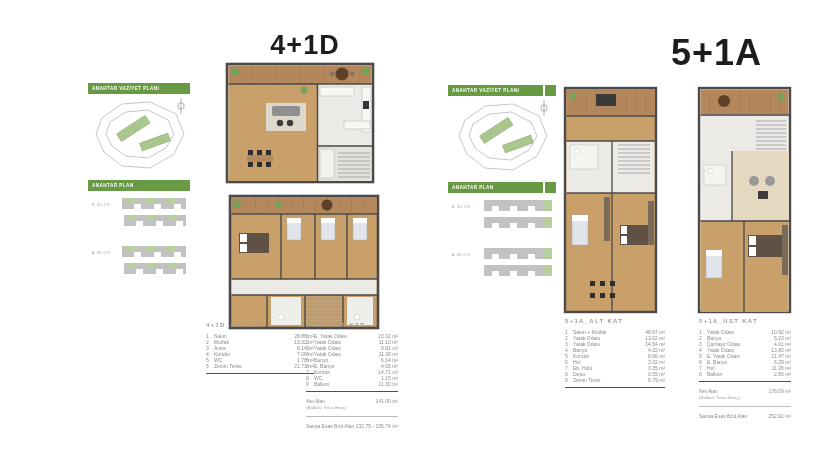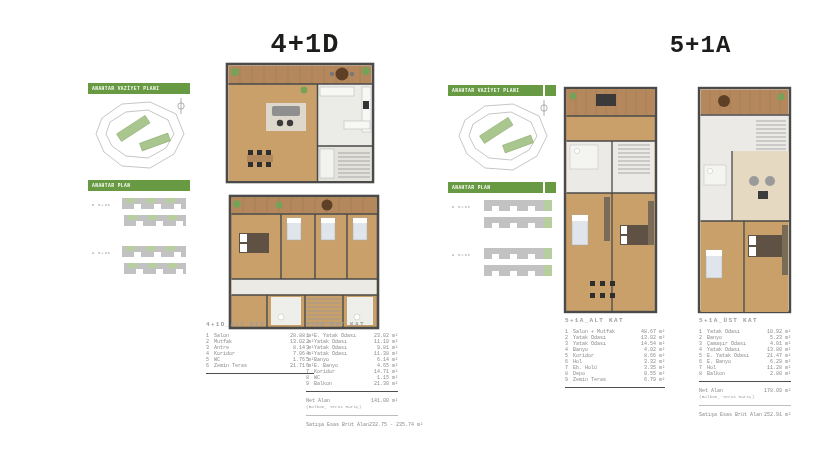--- a/index.html
+++ b/index.html
@@ -1,17 +1,17 @@
 <!DOCTYPE html>
 <html><head>
 <meta charset="utf-8">
 <style>
   html,body{margin:0;padding:0;background:#fff;}
   .canvas{position:relative;width:820px;height:448px;background:#ffffff;overflow:hidden;
-          font-family:Liberation Mono, monospace;}
+          font-family:Liberation Sans, sans-serif;}
   .abs{position:absolute;}
 
   
   .sidebar{display:flex;flex-direction:column;}
   .bar-row{display:flex;gap:2px;align-items:stretch;}
   .side-hd{background:#679a42;color:#ffffff;font-size:4.6px;font-weight:bold;
            letter-spacing:.45px;padding:3px 2px 3px 4px;flex:1;white-space:nowrap;overflow:hidden;}
   .side-hd-sq{background:#679a42;width:11px;}
 
   
@@ -326,21 +326,21 @@
       <g>
         <rect x="36" y="69" width="60" height="11" fill="#c2c2c2"></rect>
         <rect x="96" y="69" width="8" height="11" fill="#b7cf9e"></rect>
         <rect x="44" y="75" width="7" height="5" fill="#fff"></rect>
           <rect x="62" y="75" width="7" height="5" fill="#fff"></rect>
           <rect x="80" y="75" width="7" height="5" fill="#fff"></rect>
       </g>
     </svg>
   </div>
 
-  <div class="abs plan-title" style="left:628px;top:32px;width:145px;font-size:24px;">5+1A</div>
+  <div class="abs plan-title" style="left:644px;top:32px;width:145px;font-size:36px;">5+1A</div>
 
   <svg class="abs" style="left:562px;top:85px" width="97" height="230" viewBox="0 0 97 230">
     <rect x="3" y="3" width="91" height="224" fill="#c9a06a" stroke="#4a4a4a" stroke-width="2.4"></rect>
     <rect x="4.5" y="4.5" width="88" height="26" fill="#b4885c"></rect>
     <path d="M14 5V30M24 5V30M34 5V30M44 5V30M54 5V30M64 5V30M74 5V30M84 5V30" stroke="#a2774c" stroke-width=".5"></path>
     <rect x="34" y="9" width="20" height="12" fill="#3a3a3a"></rect>
     <circle cx="11" cy="11" r="3.6" fill="#76a258"></circle>
     <rect x="4.5" y="56" width="88" height="52" fill="#eceae6"></rect>
     <path d="M4.5 31H93M4.5 56H93M4.5 108H93M50 108V227M50 56V108" stroke="#4a4a4a" stroke-width="1.3" fill="none"></path>
     <rect x="8" y="60" width="28" height="24" fill="#f4f4f1" stroke="#bbb" stroke-width=".5"></rect>

